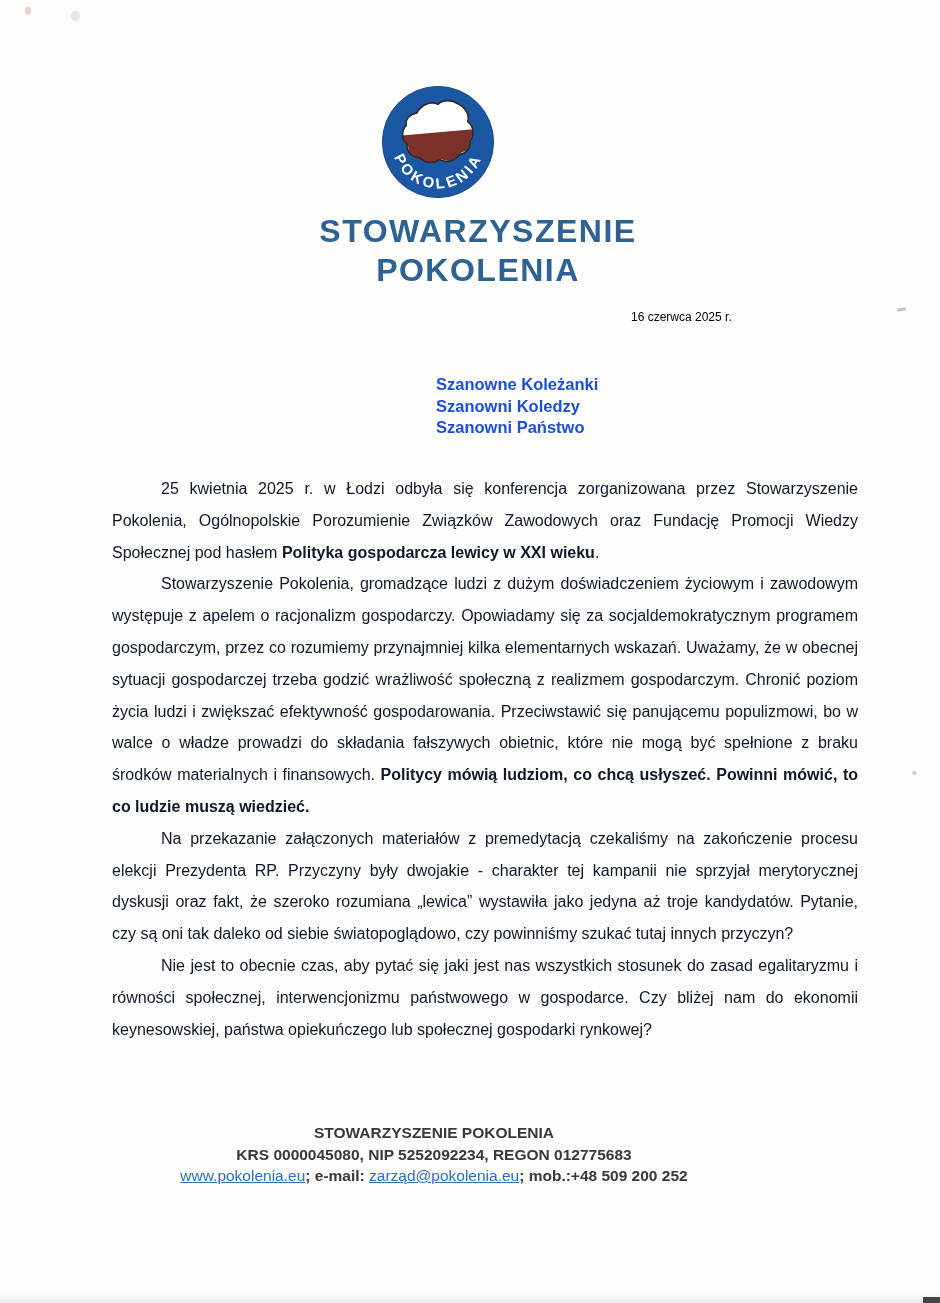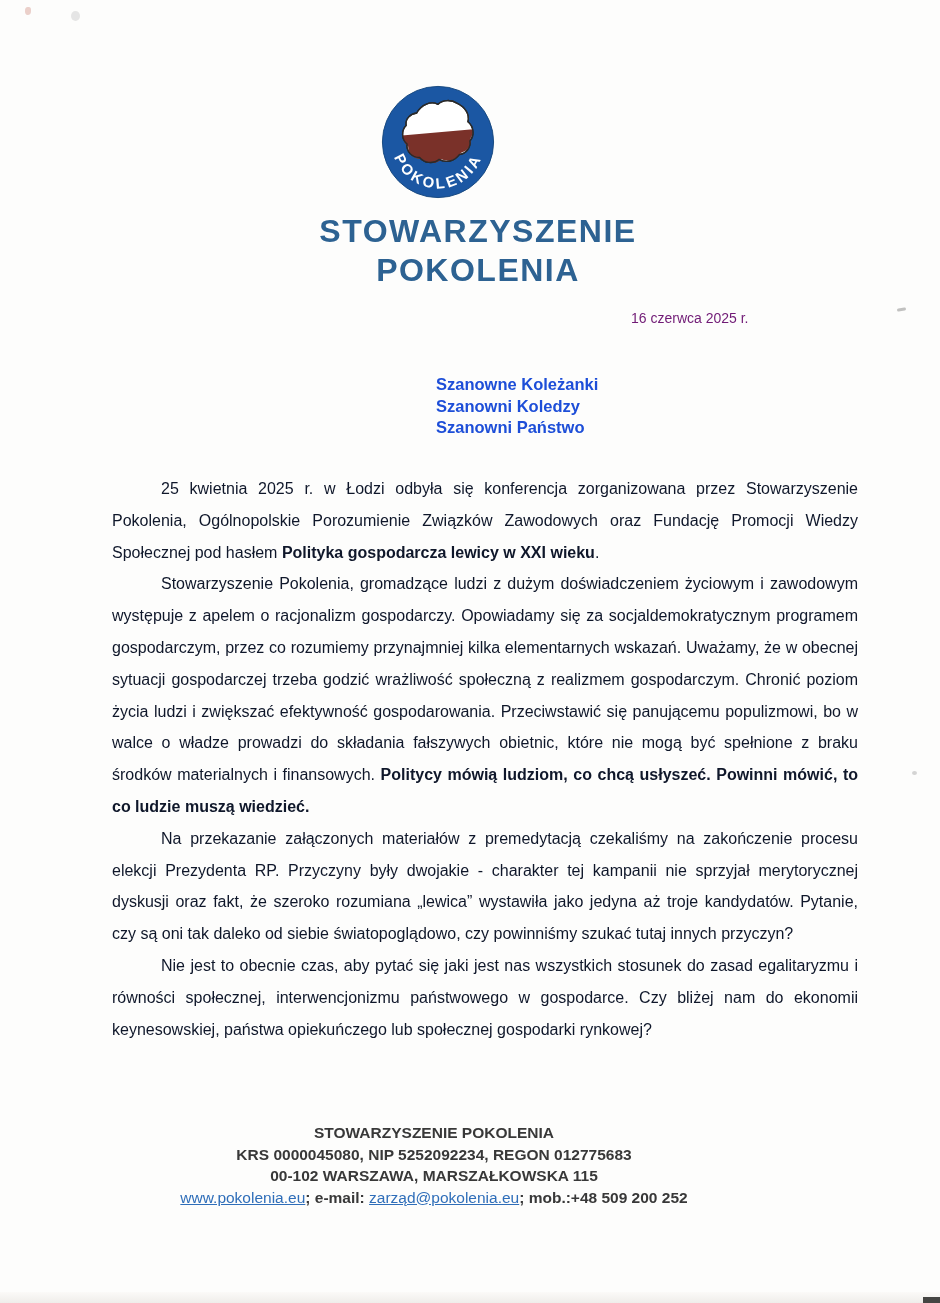--- a/index.html
+++ b/index.html
@@ -33,22 +33,22 @@
     font-size: 32px;
     line-height: 39px;
     letter-spacing: 1.5px;
   }
 
   
   .date {
     position: absolute;
     top: 310px;
     left: 631px;
-    font-size: 14px;
-    color: #701a75;
+    font-size: 12px;
+    color: #000000;
   }
   .salutation {
     position: absolute;
     top: 374px;
     left: 436px;
     font-size: 16.5px;
     font-weight: bold;
     line-height: 21.5px;
     color: #1d4ed8;
   }
@@ -139,21 +139,20 @@
   <div class="body-text">
     <p><span>25 kwietnia 2025 r. w Łodzi odbyła się konferencja zorganizowana przez Stowarzyszenie Pokolenia, Ogólnopolskie Porozumienie Związków Zawodowych oraz Fundację Promocji Wiedzy Społecznej pod hasłem </span><span class="b">Polityka gospodarcza lewicy w XXI wieku</span><span>.</span></p>
     <p><span>Stowarzyszenie Pokolenia, gromadzące ludzi z dużym doświadczeniem życiowym i zawodowym występuje z apelem o racjonalizm gospodarczy. Opowiadamy się za socjaldemokratycznym programem gospodarczym, przez co rozumiemy przynajmniej kilka elementarnych wskazań. Uważamy, że w obecnej sytuacji gospodarczej trzeba godzić wrażliwość społeczną z realizmem gospodarczym. Chronić poziom życia ludzi i zwiększać efektywność gospodarowania. Przeciwstawić się panującemu populizmowi, bo w walce o władze prowadzi do składania fałszywych obietnic, które nie mogą być spełnione z braku środków materialnych i finansowych. </span><span class="b">Politycy mówią ludziom, co chcą usłyszeć. Powinni mówić, to co ludzie muszą wiedzieć.</span></p>
     <p><span>Na przekazanie załączonych materiałów z premedytacją czekaliśmy na zakończenie procesu elekcji Prezydenta RP. Przyczyny były dwojakie - charakter tej kampanii nie sprzyjał merytorycznej dyskusji oraz fakt, że szeroko rozumiana „lewica” wystawiła jako jedyna aż troje kandydatów. Pytanie, czy są oni tak daleko od siebie światopoglądowo, czy powinniśmy szukać tutaj innych przyczyn?</span></p>
     <p><span>Nie jest to obecnie czas, aby pytać się jaki jest nas wszystkich stosunek do zasad egalitaryzmu i równości społecznej, interwencjonizmu państwowego w gospodarce. Czy bliżej nam do ekonomii keynesowskiej, państwa opiekuńczego lub społecznej gospodarki rynkowej?</span></p>
   </div>
 
   <div class="footer-block">
     <div>STOWARZYSZENIE POKOLENIA</div>
     <div>KRS 0000045080, NIP 5252092234, REGON 012775683</div>
-    <div>00-102 WARSZAWA, MARSZAŁKOWSKA 115</div>
     <div><a href="#">www.pokolenia.eu</a><span>; e-mail: </span><a href="#">zarząd@pokolenia.eu</a><span>; mob.:+48 509 200 252</span></div>
   </div>
 
   <div class="artifact speck-red"></div>
   <div class="artifact smudge-grey"></div>
   <div class="artifact dash-right"></div>
   <div class="artifact speck-right"></div>
   <div class="artifact bottom-strip"></div>
   <div class="artifact corner-mark"></div>
 

